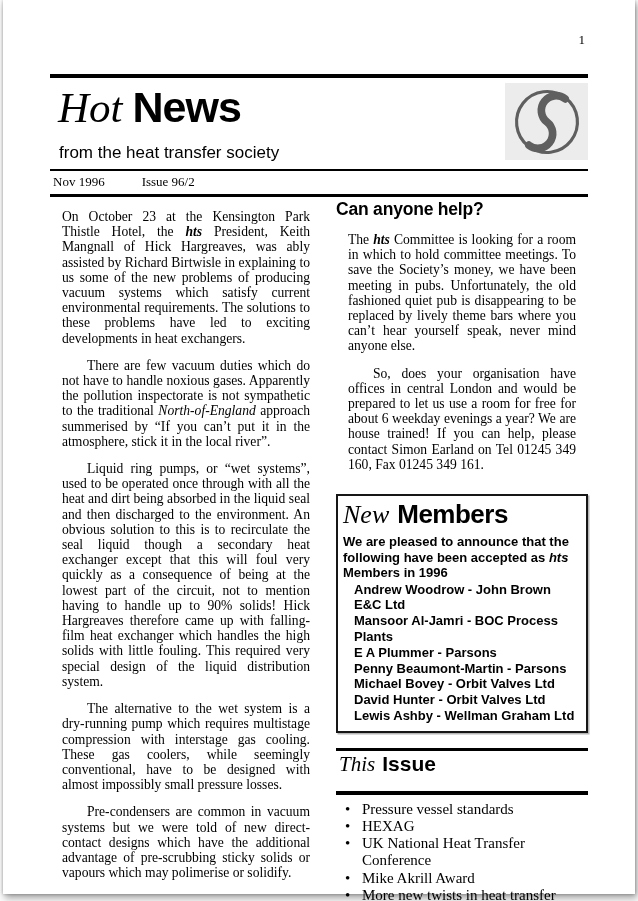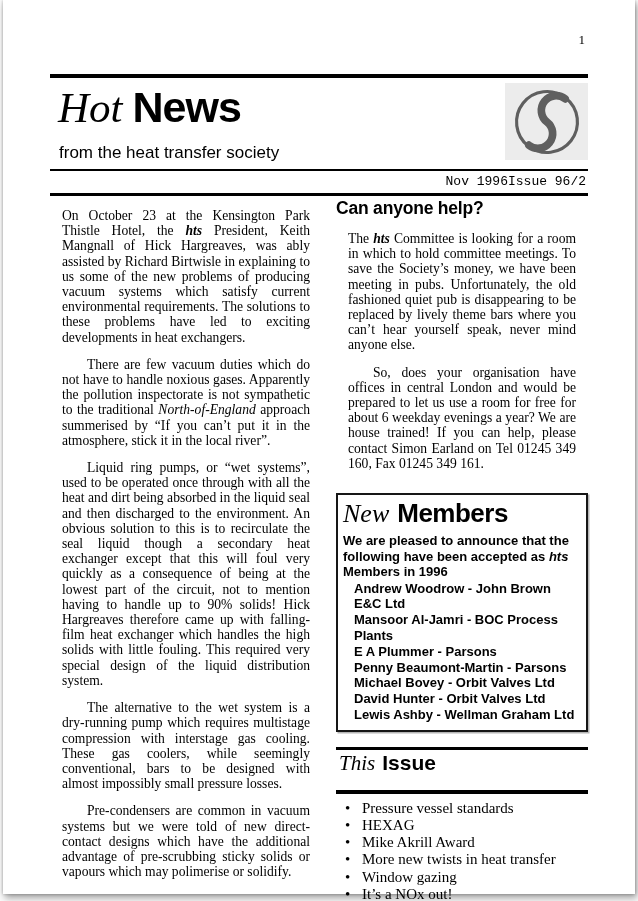--- a/index.html
+++ b/index.html
@@ -17,22 +17,22 @@
   .rule-thin   { height:1.5px; background:#000; }
 
   .masthead { position:relative; margin-top:74px; }
   .logo-box { position:absolute; right:0; top:9px; width:83px; height:77px; background:#ececec;
               display:flex; align-items:center; justify-content:center; }
   .title-line { margin:4px 0 0 8px; line-height:50px; white-space:nowrap; }
   .t-serif-big { font-family:"Liberation Serif", serif; font-style:italic; font-size:43px; }
   .t-sans-big  { font-family:"Liberation Sans", sans-serif; font-weight:700; font-size:43px;
                  letter-spacing:-1px; margin-left:10px; }
   .subtitle { font-family:"Liberation Sans", sans-serif; font-size:17px; margin:1px 0 6px 9px; }
-  .dateline { display:flex; justify-content:flex-end; font-family:Liberation Mono, monospace;
-              font-size:13px; padding:3px 2px 4px 3px; }
+  .dateline { display:flex; justify-content:flex-start; font-family:Liberation Serif, serif;
+              font-size:13px; padding:3px 2px 4px 3px;gap:37px; }
   .rule-thin + .dateline {}
 
   .columns { display:flex; gap:14px; margin-top:0; }
   .col-l { width:272px; }
   .col-r { width:252px; }
 
   h2 { font-family:"Liberation Sans", sans-serif; font-weight:700; font-size:17.5px;
        letter-spacing:-0.2px; margin:0 0 3px 0; }
   .col-l h2 { margin-top:19px; }
   .col-r h2 { margin-top:2px; }
@@ -99,21 +99,21 @@
         <div class="rule-thick2"></div>
       </div>
 
       <div class="columns">
 
         <div class="col-l">
           <div class="body-text">
               <p><span>On October 23 at the Kensington Park Thistle Hotel, the </span><span class="bi">hts</span><span> President, Keith Mangnall of Hick Hargreaves, was ably assisted by Richard Birtwisle in explaining to us some of the new problems of producing vacuum systems which satisfy current environmental requirements.  The solutions to these problems have led to exciting developments in heat exchangers.</span></p>
               <p class="indent"><span>There are few vacuum duties which do not have to handle noxious gases.  Apparently the pollution inspectorate is not sympathetic to the traditional </span><span class="i">North-of-England</span><span> approach summerised by “If you can’t put it in the atmosphere, stick it in the local river”.</span></p>
               <p class="indent"><span>Liquid ring pumps, or “wet systems”, used to be operated once through with all the heat and dirt being absorbed in the liquid seal and then discharged to the environment.  An obvious solution to this is to recirculate the seal liquid though a secondary heat exchanger except that this will foul very quickly as a consequence of being at the lowest part of the circuit, not to mention having to handle up to 90% solids!  Hick Hargreaves therefore came up with falling-film heat exchanger which handles the high solids with little fouling.  This required very special design of the liquid distribution system.</span></p>
-              <p class="indent"><span>The alternative to the wet system is a dry-running pump which requires multistage compression with interstage gas cooling.  These gas coolers, while seemingly conventional, bars to be designed with almost impossibly small pressure losses.</span></p>
+              <p class="indent"><span>The alternative to the wet system is a dry-running pump which requires multistage compression with interstage gas cooling.  These gas coolers, while seemingly conventional, have to be designed with almost impossibly small pressure losses.</span></p>
               <p class="indent"><span>Pre-condensers are common in vacuum systems but we were told of new direct-contact designs which have the additional advantage of pre-scrubbing sticky solids or vapours which may polimerise or solidify.</span></p>
             </div>
         </div>
 
         <div class="col-r">
           <h2>Can anyone help?</h2>
           <div class="body-text">
               <p><span>The </span><span class="bi">hts</span><span> Committee is looking for a room in which to hold committee meetings.  To save the Society’s money, we have been meeting in pubs.  Unfortunately, the old fashioned quiet pub is disappearing to be replaced by lively theme bars where you can’t hear yourself speak, never mind anyone else.</span></p>
               <p class="indent"><span>So, does your organisation have offices in central London and would be prepared to let us use a room for free for about 6 weekday evenings a year?  We are house trained!  If you can help, please contact Simon Earland on Tel 01245 349 160, Fax 01245 349 161.</span></p>
             </div>
@@ -136,20 +136,21 @@
 
           <div class="this-issue">
             <div class="rule-thick2"></div>
             <div class="ti-head">
               <span class="t-serif">This</span><span class="t-sans">Issue</span>
             </div>
             <div class="rule-thick2"></div>
             <ul class="ti-list">
                 <li>Pressure vessel standards</li>
                 <li>HEXAG</li>
+                <li>UK National Heat Transfer Conference</li>
                 <li>Mike Akrill Award</li>
                 <li>More new twists in heat transfer</li>
                 <li>Window gazing</li>
                 <li>It’s a NOx out!</li>
                 <li>Waste heat!</li>
               </ul>
 
           </div>
 
         </div>

